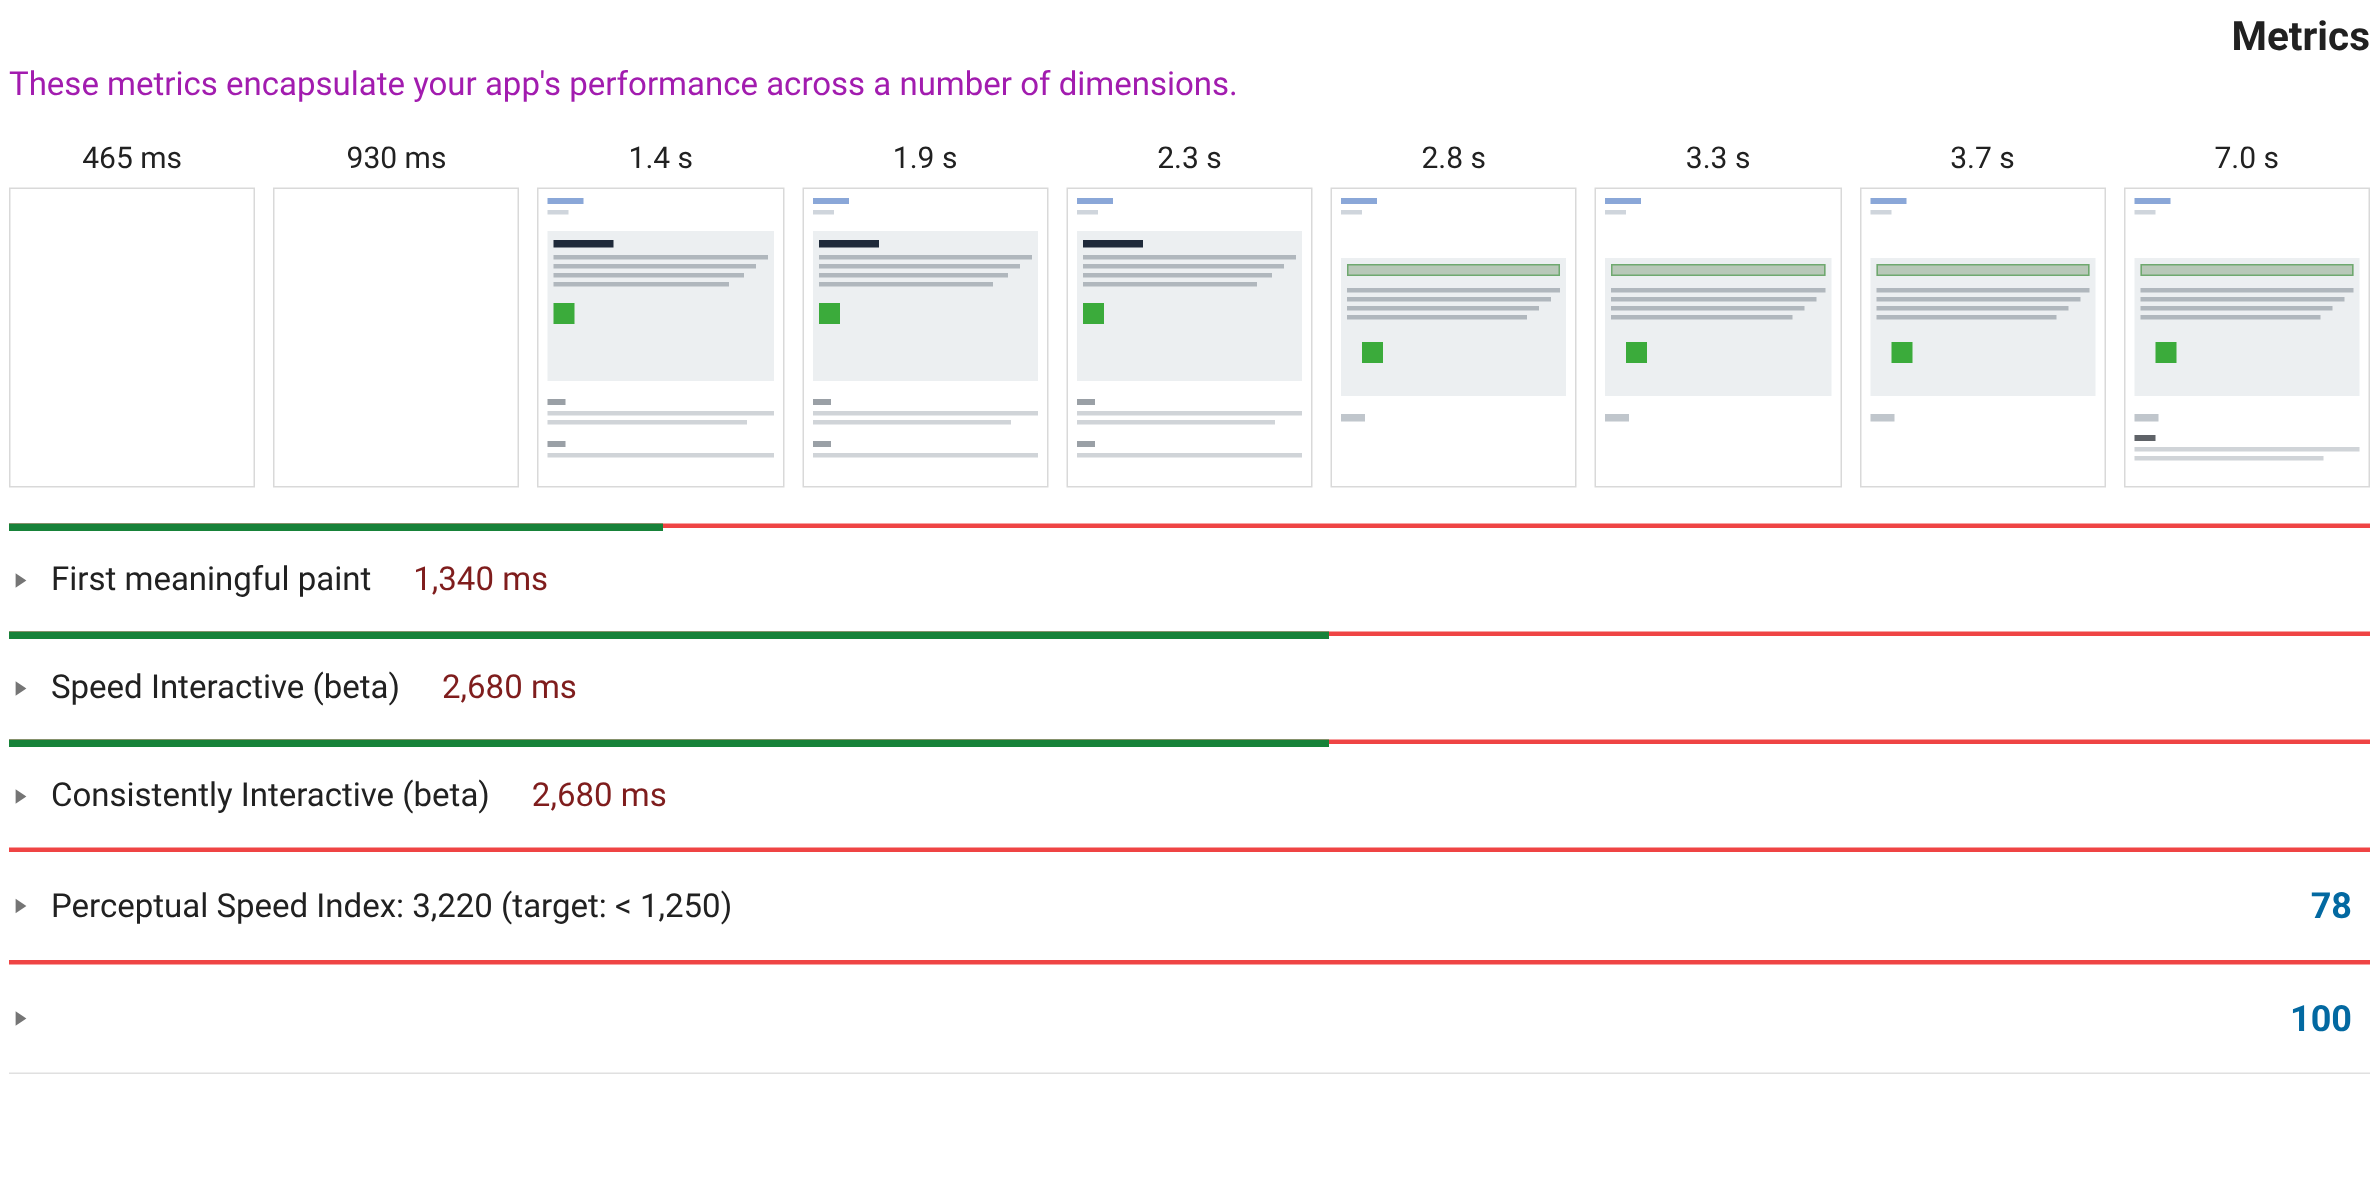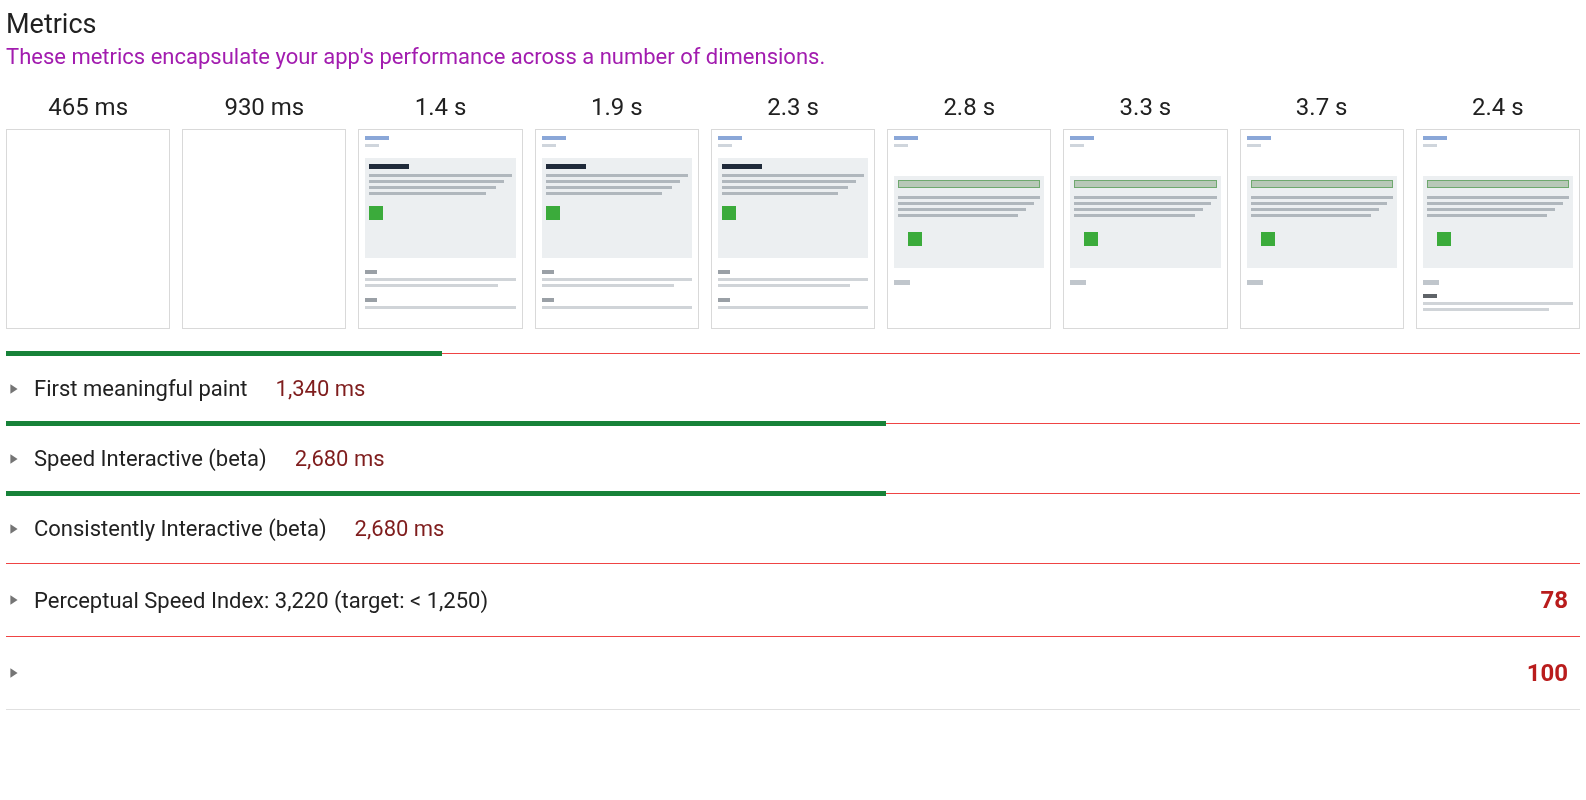--- a/index.html
+++ b/index.html
@@ -9,23 +9,24 @@
     font-family: Roboto, Arial, sans-serif;
     color: #212121;
     background: #fff;
   }
   .page {
     width: 1586px;
     padding: 8px 6px 20px 6px;
   }
   .title {
     font-size: 27px;
-    font-weight: 400;
+    font-weight: 700;
     color: #212121;
     margin: 0 0 4px 0;
+    text-align: right;
   }
   .subtitle {
     font-size: 22px;
     font-weight: 400;
     color: #a21caf;
     margin: 0 0 24px 0;
   }
 
   
   .filmstrip {
@@ -33,21 +34,21 @@
     gap: 12px;
     margin-bottom: 24px;
   }
   .frame {
     flex: 1 1 0;
     display: flex;
     flex-direction: column;
     align-items: center;
   }
   .frame-time {
-    font-size: 24px;
+    font-size: 20px;
     color: #212121;
     margin-bottom: 8px;
     text-align: center;
   }
   .thumb {
     width: 100%;
     height: 200px;
     border: 1px solid #d9d9d9;
     background: #fff;
     position: relative;
@@ -97,21 +98,21 @@
   .t-cardB .btn { position:absolute; top:56px; left:14px; width:14px; height:14px; background:#3bab3b; }
   .t-logo { position:absolute; top:150px; left:6px; width:16px; height:5px; background:#c0c6cc;}
   .t-footB1 { position:absolute; top:164px; left:6px; width:14px; height:4px; background:#5f6368;}
   .t-footB2 { position:absolute; top:172px; left:6px; right:6px; height:3px; background:#d0d4d8;}
   .t-footB3 { position:absolute; top:178px; left:6px; right:30px; height:3px; background:#d0d4d8;}
 
   
   .metrics { width: 100%; }
   .metric-row {
     position: relative;
-    border-top: 1px solid #ef4444;
+    border-top: 3px solid #ef4444;
     padding: 0;
   }
   .metric-row:last-child { border-bottom: 1px solid #e0e0e0; }
   .metric-row .bar {
     position: absolute;
     top: -3px; left: 0;
     height: 5px;
     background: #178239;
   }
   .metric-line {
@@ -125,21 +126,21 @@
     display: flex;
     align-items: center;
     justify-content: flex-start;
     padding-left: 2px;
   }
   .disclosure svg { width: 12px; height: 12px; fill: #757575; }
   .m-label { color: #212121; }
   .m-value { color: #7f1d1d; margin-left: 28px; }
   .m-score {
     margin-left: auto;
-    color: #b91c1c;
+    color: #0369a1;
     font-weight: 700;
     font-size: 24px;
     padding-right: 6px;
   }
 </style>
 </head>
 <body>
 
 <div class="page">
 
@@ -257,21 +258,21 @@
             <div class="lnA"></div>
             <div class="lnB"></div>
             <div class="lnC"></div>
             <div class="lnD"></div>
             <div class="btn"></div>
           </div>
           <div class="t-logo"></div>
         </div>
       </div>
       <div class="frame">
-        <div class="frame-time">2.4 s</div>
+        <div class="frame-time">7.0 s</div>
         <div class="thumb">
           <div class="t-hdr"></div>
           <div class="t-hdr2"></div>
           <div class="t-cardB">
             <div class="bar"></div>
             <div class="lnA"></div>
             <div class="lnB"></div>
             <div class="lnC"></div>
             <div class="lnD"></div>
             <div class="btn"></div>

